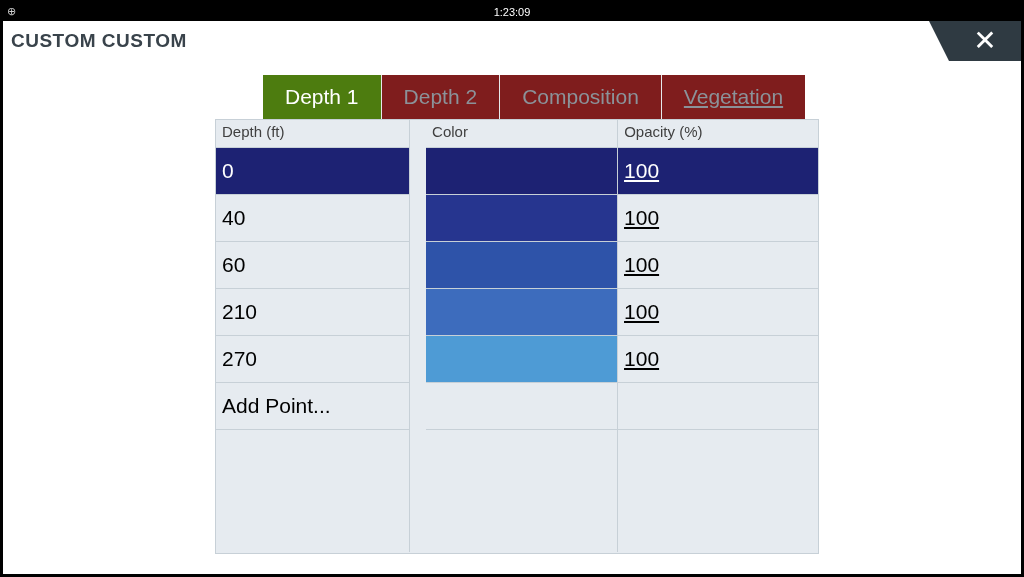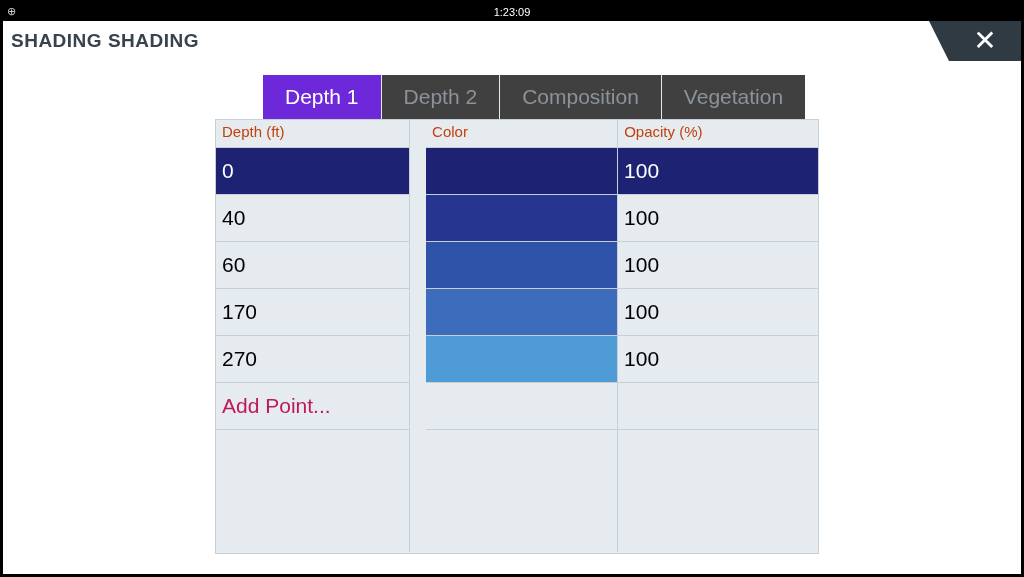--- a/index.html
+++ b/index.html
@@ -78,47 +78,47 @@
     margin-left: 260px;
     margin-top: 14px;
     height: 44px;
   }
   .tab {
     padding: 0 22px;
     display: flex;
     align-items: center;
     font-size: 21px;
     color: #8b9299;
-    background: #404040;
+    background: #7f1d1d;
     border-right: 1px solid #e6e9eb;
     cursor: pointer;
     font-weight: 400;
   }
   .tab.active {
-    background: #6d28d9;
+    background: #4d7c0f;
     color: #fff;
     font-weight: 500;
   }
-  .tab:last-child { border-right: none; }
+  .tab:last-child { border-right: none; text-decoration: underline; }
 
   .table-wrap {
     margin-left: 212px;
     width: 604px;
     height: 435px;
     border: 1px solid #c7d0d7;
     background: #e6ebf0;
   }
   .thead {
     display: flex;
     height: 28px;
     background: #e6ebf0;
   }
   .th {
     font-size: 15px;
-    color: #c2410c;
+    color: #404040;
     padding: 0 6px 4px 6px;
     border-right: 1px solid #c7d0d7;
     border-bottom: 1px solid #c7d0d7;
     display: flex;
     align-items: center;
   }
   .col-depth { width: 200px; }
   .col-color { width: 198px; margin-left: 16px; }
   .col-opacity { width: 206px; border-right: none; }
 
@@ -128,34 +128,34 @@
   }
   .td {
     border-right: 1px solid #c7d0d7;
     border-bottom: 1px solid #c7d0d7;
     display: flex;
     align-items: center;
     padding: 0 6px;
     font-size: 21px;
     color: #000000;
   }
-  .td.col-opacity { border-right: none; }
+  .td.col-opacity { border-right: none; text-decoration: underline; }
   .td.color-cell { padding: 0; }
   .color-swatch {
     width: 100%;
     height: 100%;
   }
   .trow.selected .td {
     background: #1d2273;
     color: #fff;
   }
   .trow.selected .color-swatch { background: transparent !important; }
 
   .add-row .td {
-    color: #be185d;
+    color: #000000;
     font-size: 21px;
   }
   .spacer-row {
     display:flex;
     height: 122px;
   }
   .spacer-row .td {
     border-bottom: none;
     background:#e6ebf0;
   }
@@ -163,21 +163,21 @@
 </head>
 <body>
 
 <div class="outer-frame">
   <div class="status-bar">
     <span class="globe">⊕</span>
     <span>1:23:09</span>
   </div>
 
   <div class="title-row">
-    <div class="page-title">SHADING SHADING</div>
+    <div class="page-title">CUSTOM CUSTOM</div>
     <div class="close-wrap">
       <span class="close-x">✕</span>
     </div>
   </div>
 
   <div class="tabs">
     <div class="tab active">Depth 1</div>
     <div class="tab">Depth 2</div>
     <div class="tab">Composition</div>
     <div class="tab">Vegetation</div>
@@ -205,21 +205,21 @@
       <div class="td col-opacity">100</div>
     </div>
     <div class="trow">
       <div class="td col-depth">60</div>
       <div class="td col-color color-cell">
           <div class="color-swatch" style="background:#2e53a9"></div>
         </div>
       <div class="td col-opacity">100</div>
     </div>
     <div class="trow">
-      <div class="td col-depth">170</div>
+      <div class="td col-depth">210</div>
       <div class="td col-color color-cell">
           <div class="color-swatch" style="background:#3d6cbd"></div>
         </div>
       <div class="td col-opacity">100</div>
     </div>
     <div class="trow">
       <div class="td col-depth">270</div>
       <div class="td col-color color-cell">
           <div class="color-swatch" style="background:#4e9bd5"></div>
         </div>

